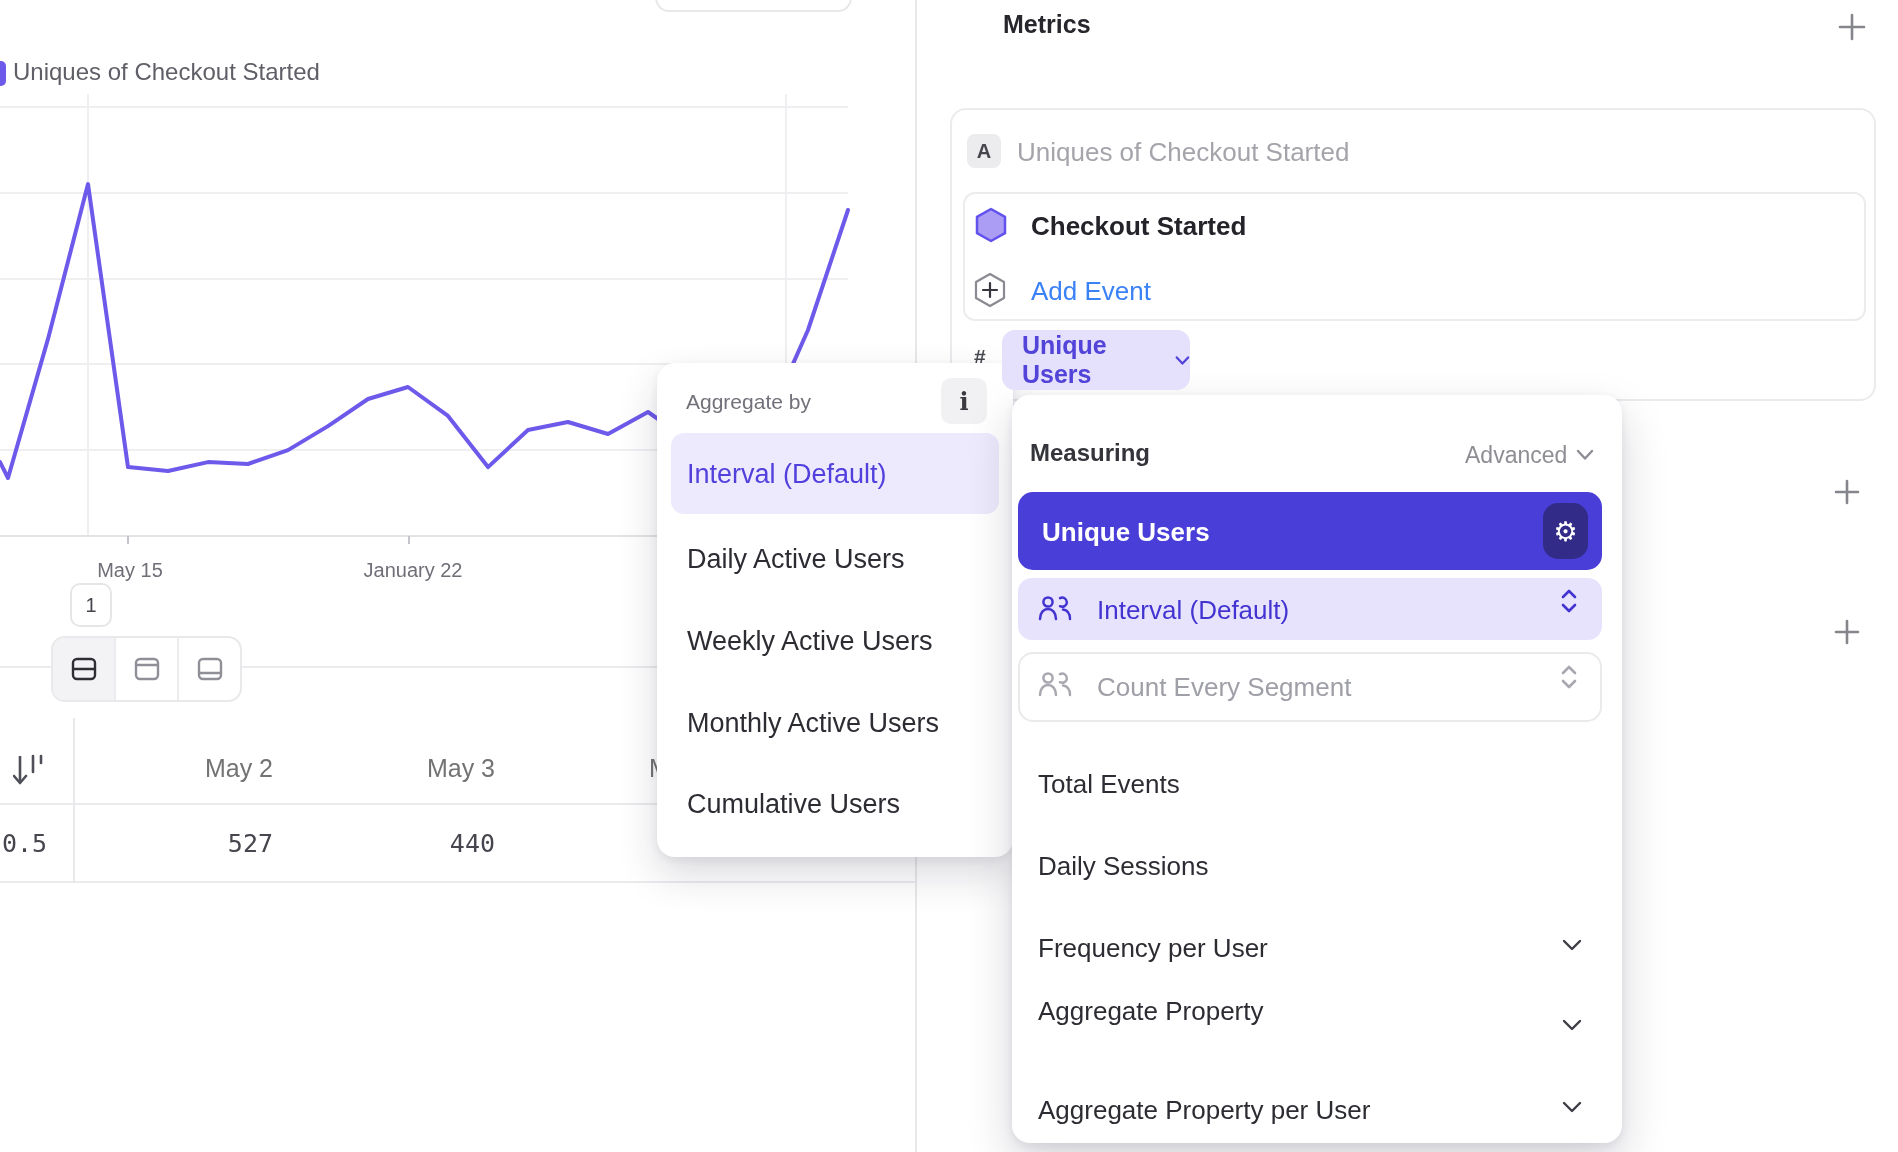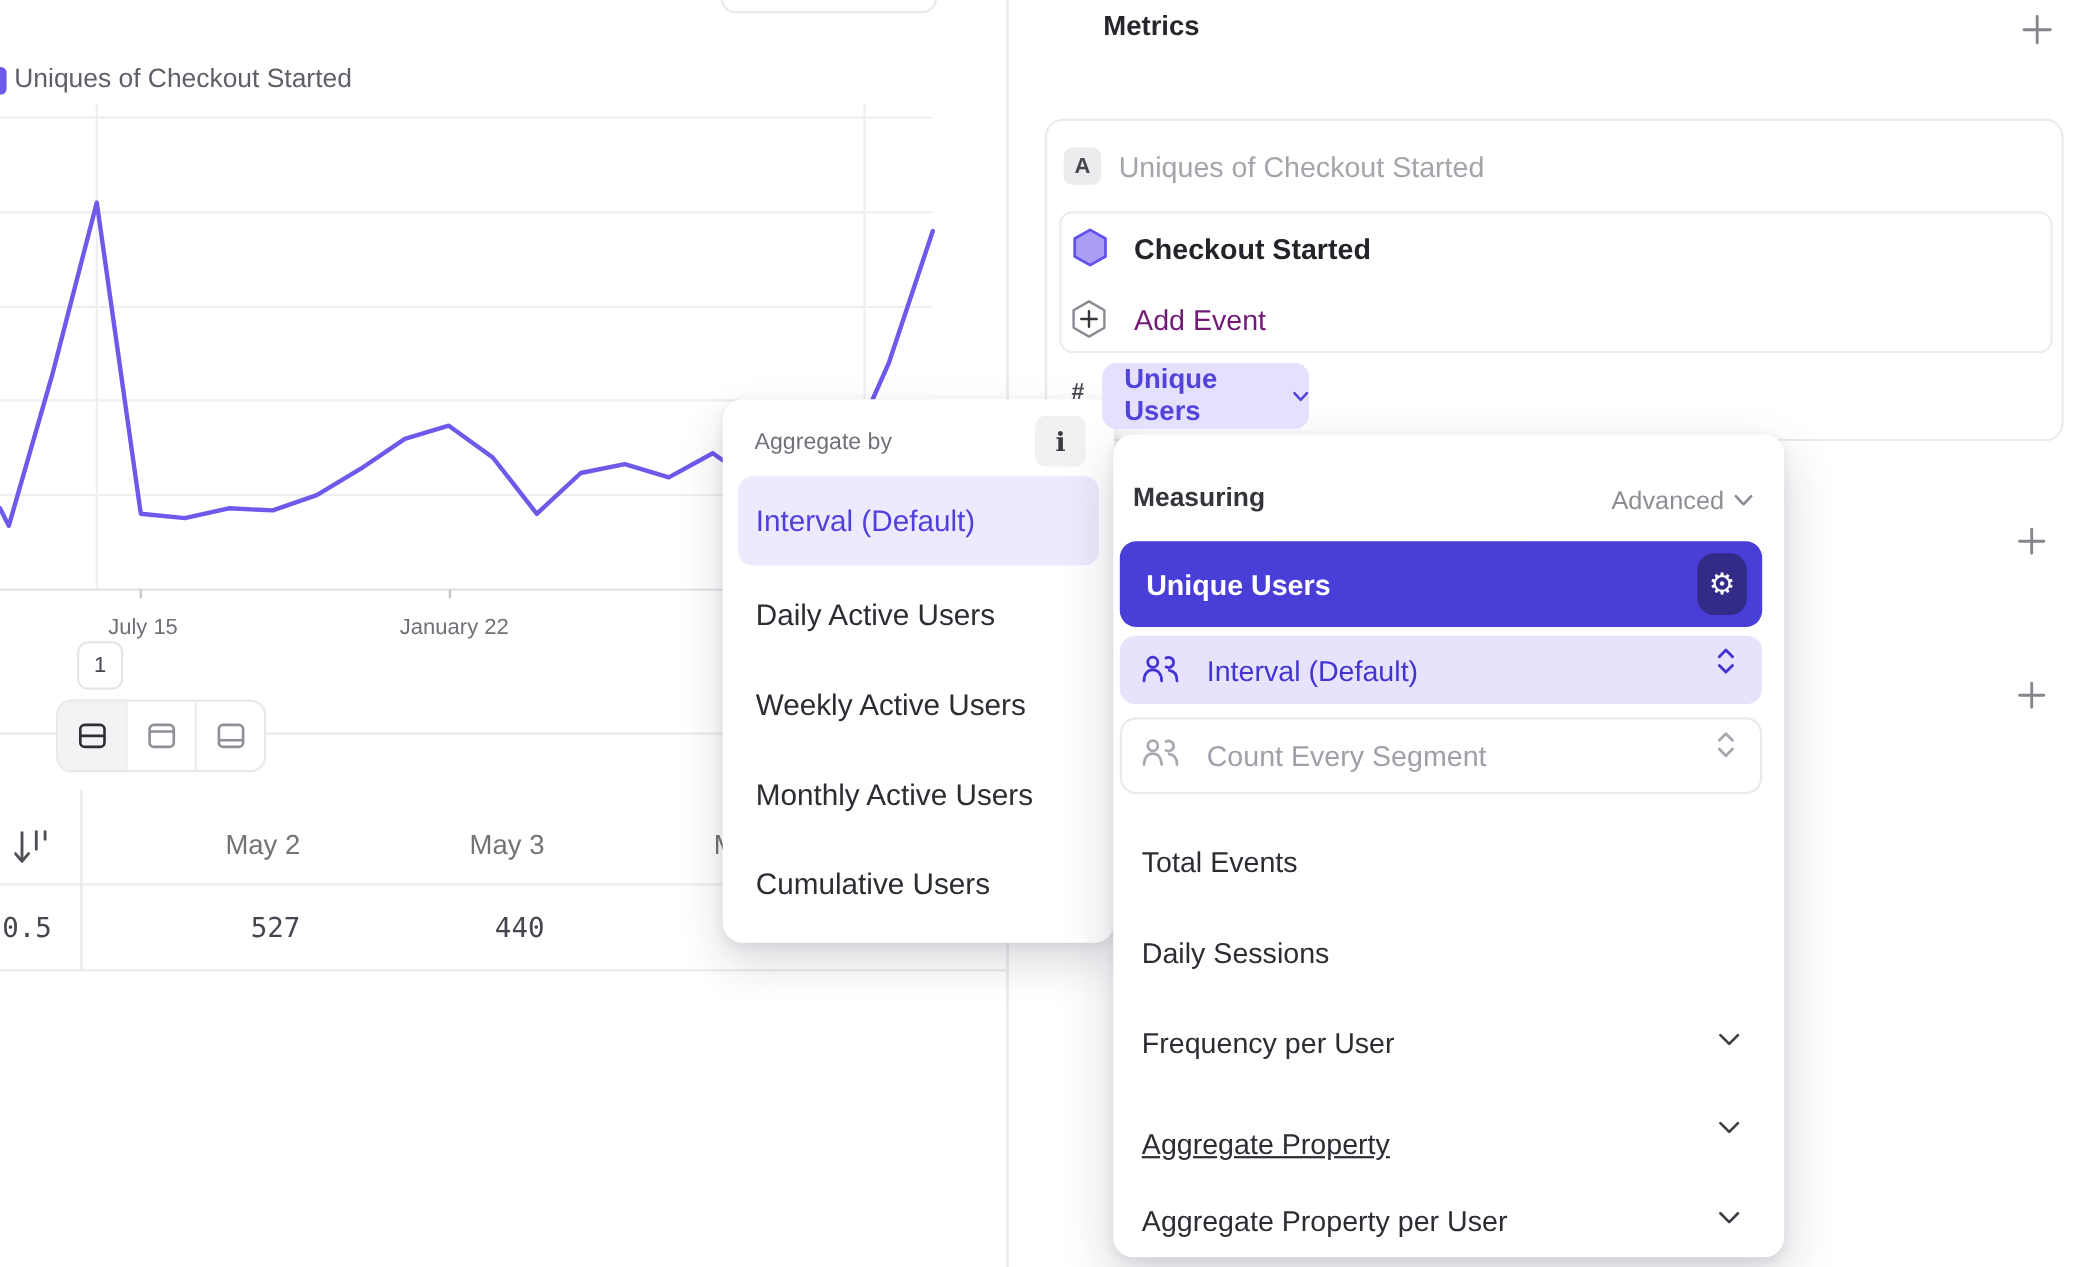--- a/index.html
+++ b/index.html
@@ -45,21 +45,21 @@
   .plus-low{left:1832px;top:617px;}
 
   .metric-card{left:950px;top:108px;width:926px;height:293px;border:2px solid #ebebee;border-radius:16px;background:#fff;box-sizing:border-box;}
   .a-badge{left:967px;top:134px;width:34px;height:34px;background:#ececee;border-radius:8px;
     display:flex;align-items:center;justify-content:center;font-size:20px;font-weight:700;color:#46464e;}
   .metric-name{left:1017px;top:137px;font-size:26px;color:#a4a4ab;}
   .event-card{left:963px;top:192px;width:903px;height:129px;border:2px solid #ececef;border-radius:12px;background:#fff;box-sizing:border-box;}
   .event-hex{left:974px;top:206px;}
   .event-label{left:1031px;top:211px;font-size:26px;font-weight:600;color:#232329;}
   .addevent-hex{left:972px;top:270px;}
-  .addevent-label{left:1031px;top:276px;font-size:26px;color:#701a75;}
+  .addevent-label{left:1031px;top:276px;font-size:26px;color:#3b82f6;}
   .hash{left:974px;top:345px;font-size:21px;font-weight:600;color:#4a4a52;}
   .uu-chip{left:1002px;top:330px;width:188px;height:60px;border-radius:13px;background:#e5e0fb;z-index:7;
     display:flex;align-items:center;padding-left:20px;gap:12px;box-sizing:border-box;}
   .uu-chip span{font-size:25px;font-weight:600;color:#5243d9;}
 
   
   .agg-panel{left:657px;top:363px;width:356px;height:494px;background:#fff;border-radius:18px;z-index:5;
     box-shadow:0 18px 40px rgba(28,28,58,0.16),0 3px 10px rgba(28,28,58,0.07);}
   .agg-title{left:686px;top:390px;font-size:21px;color:#71717a;z-index:6;}
   .info-btn{left:941px;top:378px;width:46px;height:46px;border-radius:10px;background:#f1f1f3;z-index:6;
@@ -81,21 +81,21 @@
     display:flex;align-items:center;justify-content:center;font-family:"DejaVu Sans",sans-serif;font-size:27px;color:#fff;}
   .row-interval{left:1018px;top:578px;width:584px;height:62px;border-radius:14px;background:#e7e3fc;z-index:7;}
   .row-interval-label{left:1097px;top:595px;font-size:26px;font-weight:500;color:#4334d2;z-index:8;}
   .row-count{left:1018px;top:652px;width:584px;height:70px;border-radius:15px;background:#fff;border:2px solid #eaeaed;box-sizing:border-box;z-index:7;}
   .row-count-label{left:1097px;top:672px;font-size:26px;color:#9fa0a7;z-index:8;}
   .people-a{left:1038px;top:594px;z-index:8;}
   .people-b{left:1038px;top:670px;z-index:8;}
   .updown-a{left:1560px;top:588px;z-index:8;}
   .updown-b{left:1560px;top:664px;z-index:8;}
   .meas-item{left:1038px;font-size:26px;font-weight:500;color:#2c2c33;z-index:7;}
-  .mi0{top:769px;} .mi1{top:851px;} .mi2{top:933px;} .mi3{top:1025px;text-decoration:underline;} .mi4{top:1095px;}
+  .mi0{top:769px;} .mi1{top:851px;} .mi2{top:933px;} .mi3{top:996px;} .mi4{top:1095px;}
   .mi-chev{left:1562px;z-index:7;}
   .mc2{top:939px;} .mc3{top:1019px;} .mc4{top:1101px;}
 </style>
 </head>
 <body>
 
 <div class="abs top-partial-box"></div>
 
 <div class="abs legend-chip" style="background:#6E5AEA"></div>
 <div class="abs legend-label">Uniques of Checkout Started</div>
@@ -108,21 +108,21 @@
     <line x1="0" y1="284" x2="848" y2="284" stroke="#efeff2" stroke-width="2"></line>
     <line x1="0" y1="370" x2="848" y2="370" stroke="#efeff2" stroke-width="2"></line>
     <line x1="88" y1="14" x2="88" y2="456" stroke="#efeff2" stroke-width="2"></line>
     <line x1="786" y1="14" x2="786" y2="456" stroke="#efeff2" stroke-width="2"></line>
     <line x1="0" y1="456" x2="848" y2="456" stroke="#e3e3e7" stroke-width="2"></line>
     <line x1="128" y1="456" x2="128" y2="464" stroke="#c4c4cb" stroke-width="2"></line>
     <line x1="409" y1="456" x2="409" y2="464" stroke="#c4c4cb" stroke-width="2"></line>
   </g>
   <polyline id="chart-line" fill="none" stroke="#6E5AEA" stroke-width="4" stroke-linejoin="round" stroke-linecap="round" points="0.0,382.1 8.0,398.0 48.0,258.9 88.0,104.1 128.0,387.1 168.0,391.0 208.0,382.1 248.0,384.0 288.0,370.1 328.0,346.1 368.0,319.0 408.0,307.0 448.0,335.9 488.0,387.1 528.0,350.0 568.0,342.0 608.0,354.0 648.0,332.0 688.0,360.0 728.0,370.1 768.0,340.1 808.0,250.0 848.0,130.0"></polyline>
 </svg>
-<div class="abs x-label x-label-1">July 15</div>
+<div class="abs x-label x-label-1">May 15</div>
 <div class="abs x-label x-label-2">January 22</div>
 
 <div class="abs section-line"></div>
 
 <div class="abs page-btn">1</div>
 
 <div class="abs toggle-group">
   <div class="toggle-cell active">
     <svg width="30" height="30" viewBox="0 0 30 30">
       <rect x="4" y="5" width="22" height="20" rx="4" fill="none" stroke="#2e2e34" stroke-width="2.4"></rect>

